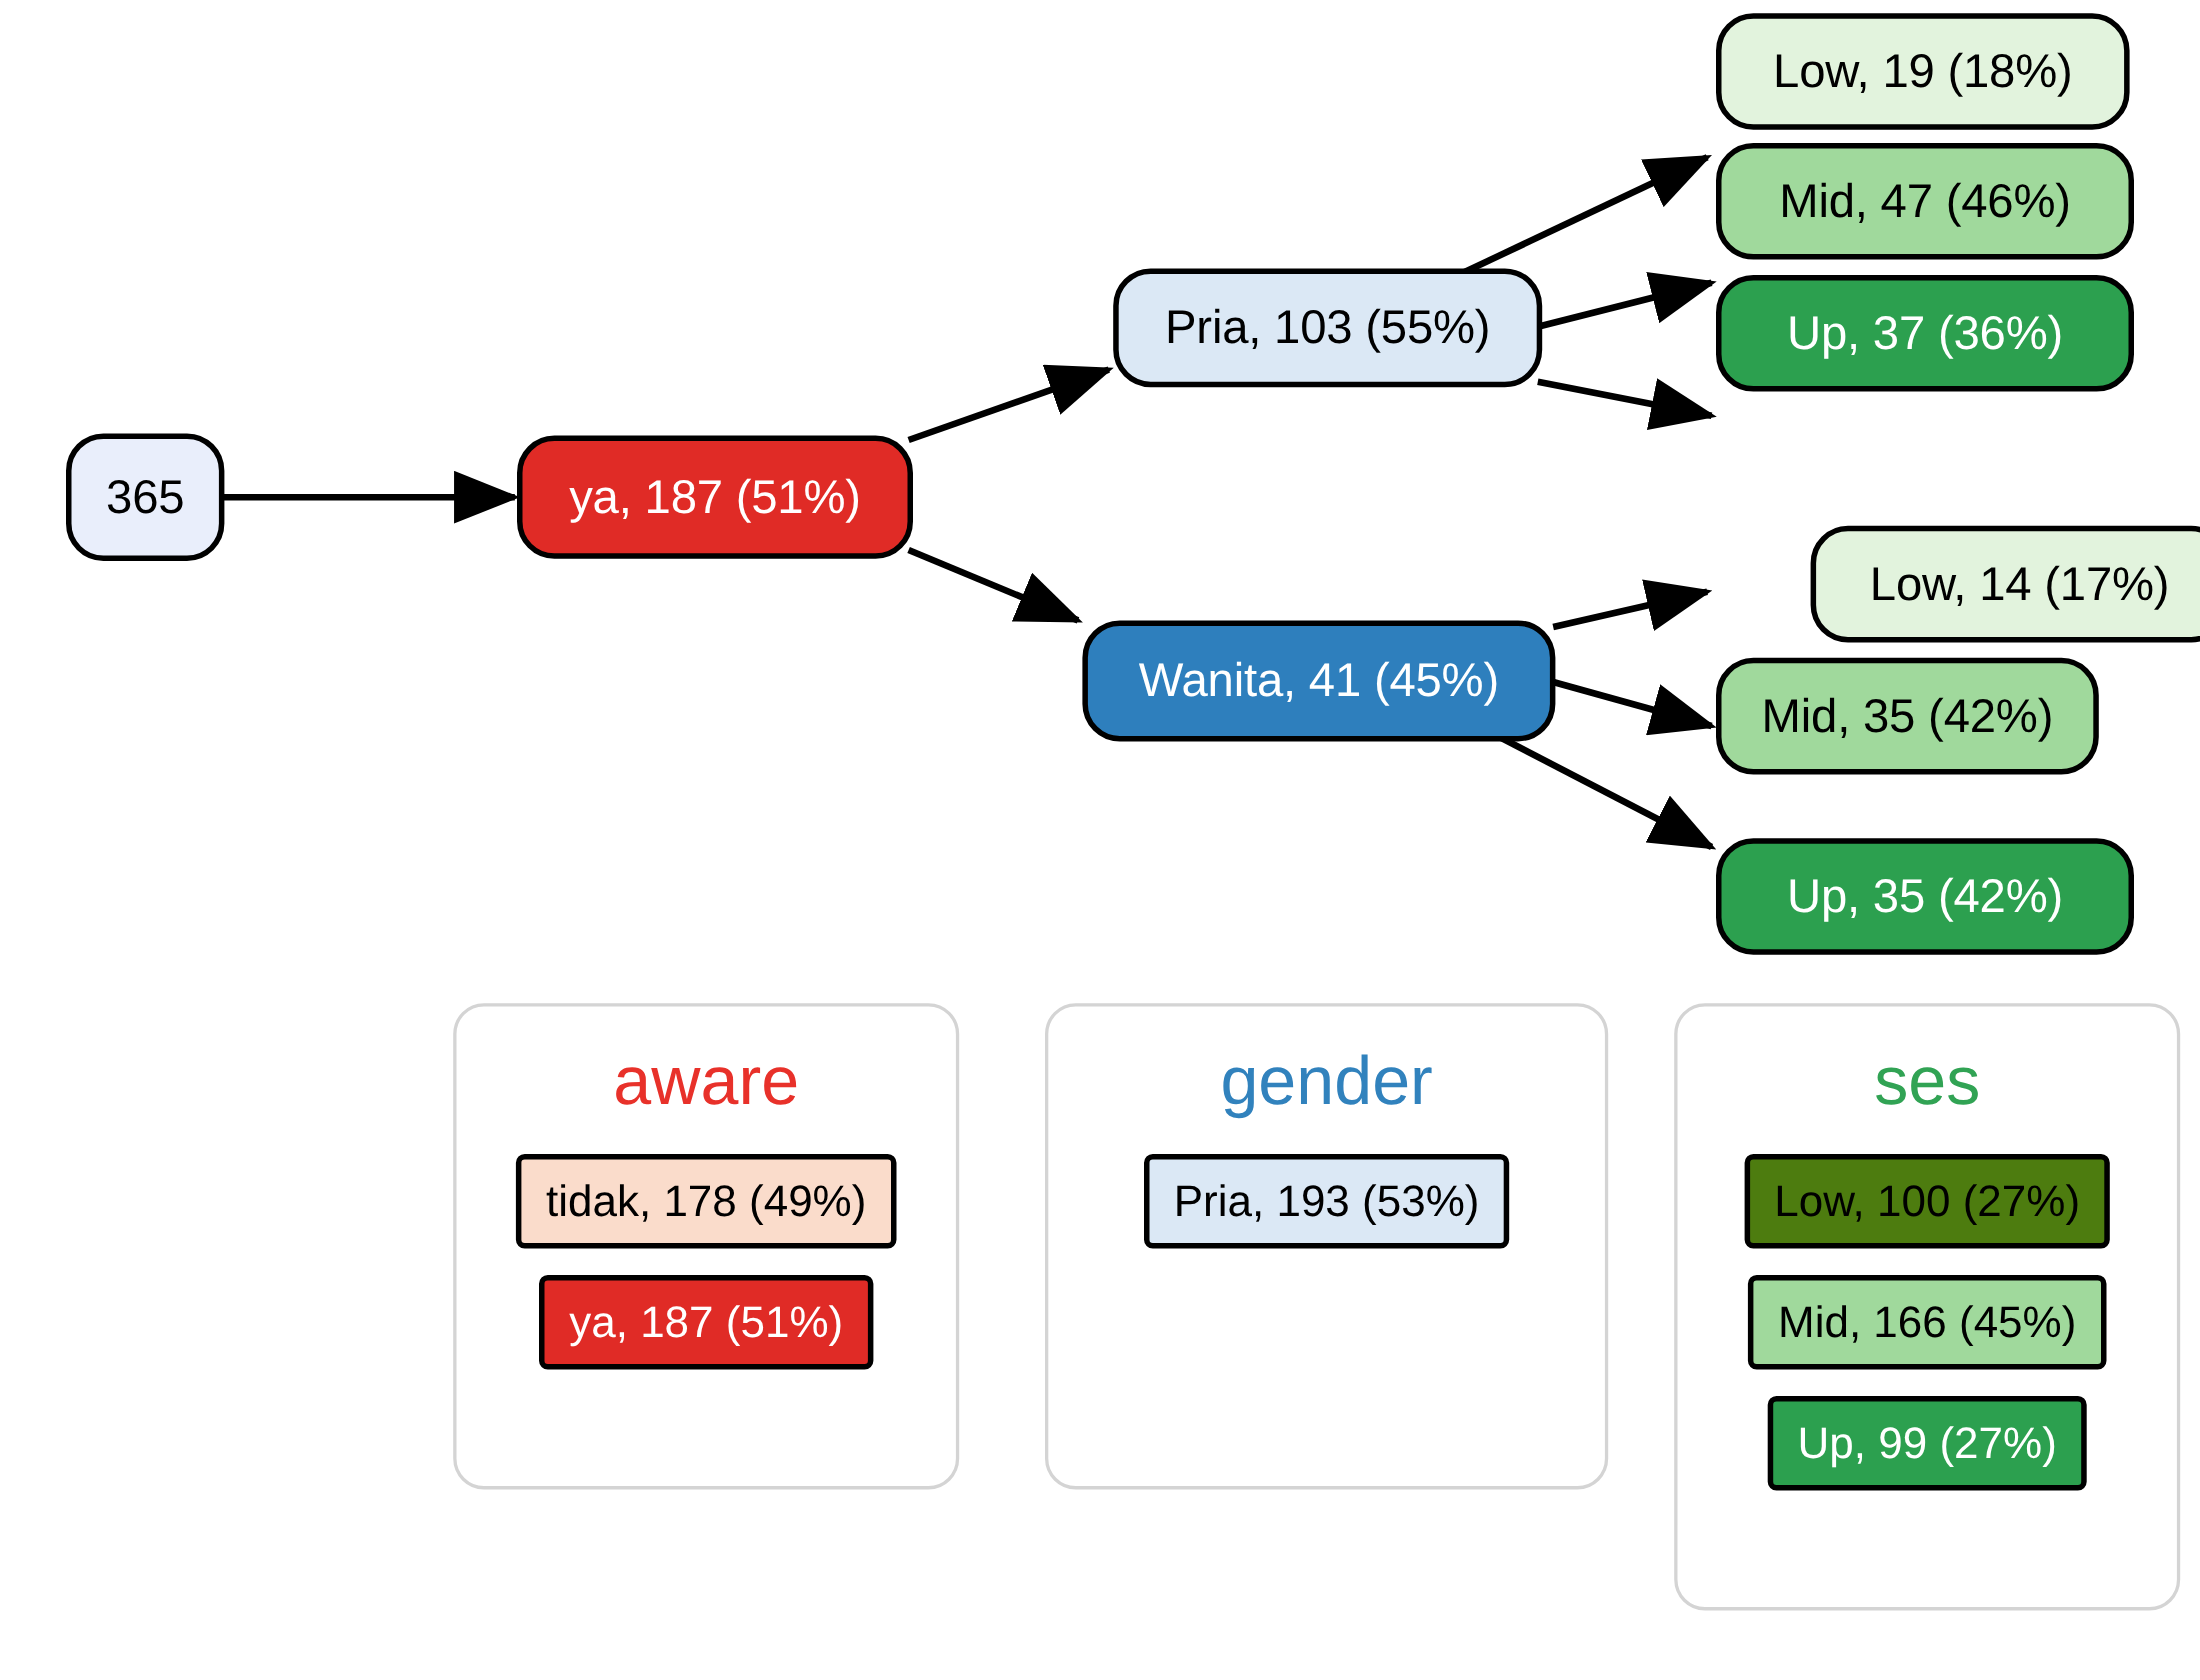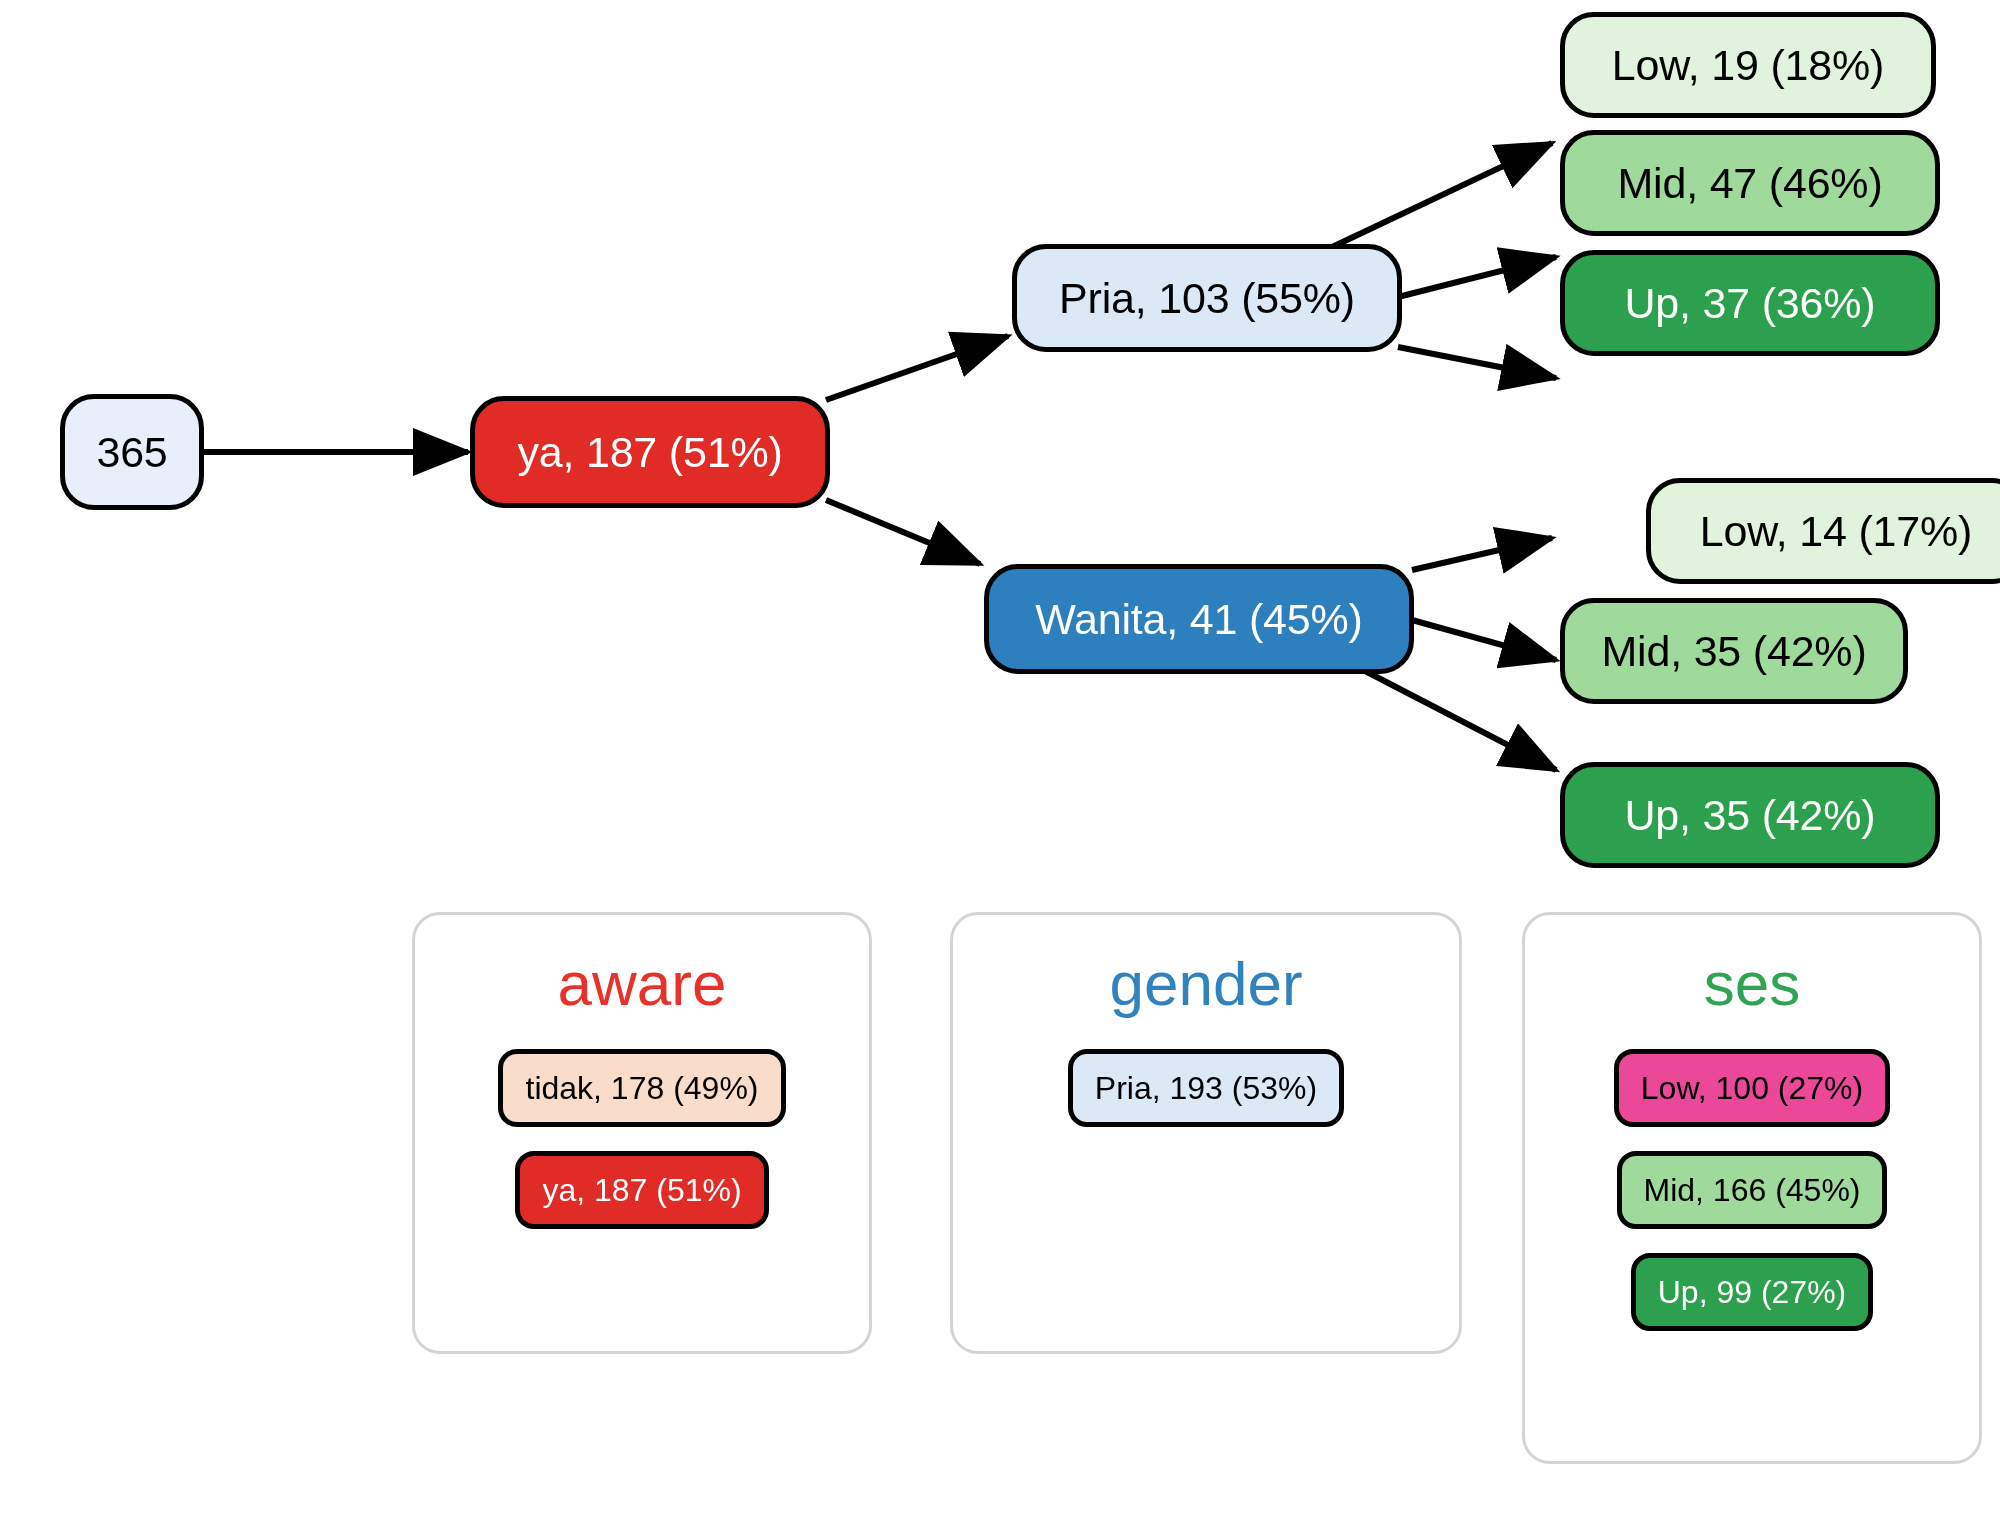--- a/index.html
+++ b/index.html
@@ -36,22 +36,22 @@
   .legend-title{
     font-size:62px;
     line-height:1;
     margin-top:38px;
     margin-bottom:34px;
     white-space:nowrap;
   }
   .legend-chip{
     box-sizing:border-box;
     border:5px solid #000000;
-    border-radius:19px;
-    font-size:32px;
+    border-radius:8px;
+    font-size:40px;
     line-height:1;
     padding:18px 22px;
     margin-bottom:24px;
     white-space:nowrap;
     text-align:center;
   }
   .legend-chip.light-text{color:#ffffff;}
   .legend-chip.dark-text{color:#000000;}
 </style>
 </head>
@@ -111,18 +111,18 @@
     <div class="legend-chip light-text" style="background:#e02b26;">ya, 187 (51%)</div>
   </div>
 
   <div class="legend-panel" style="left:950px;top:912px;width:512px;height:442px;">
     <div class="legend-title" style="color:#3182bd;">gender</div>
     <div class="legend-chip dark-text" style="background:#dbe8f5;">Pria, 193 (53%)</div>
   </div>
 
   <div class="legend-panel" style="left:1522px;top:912px;width:460px;height:552px;">
     <div class="legend-title" style="color:#31a354;">ses</div>
-    <div class="legend-chip dark-text" style="background:#ec4899;">Low, 100 (27%)</div>
+    <div class="legend-chip dark-text" style="background:#4d7c0f;">Low, 100 (27%)</div>
     <div class="legend-chip dark-text" style="background:#a0d99c;">Mid, 166 (45%)</div>
     <div class="legend-chip light-text" style="background:#2ca04f;">Up, 99 (27%)</div>
   </div>
 
 </div>
 
 </body></html>

